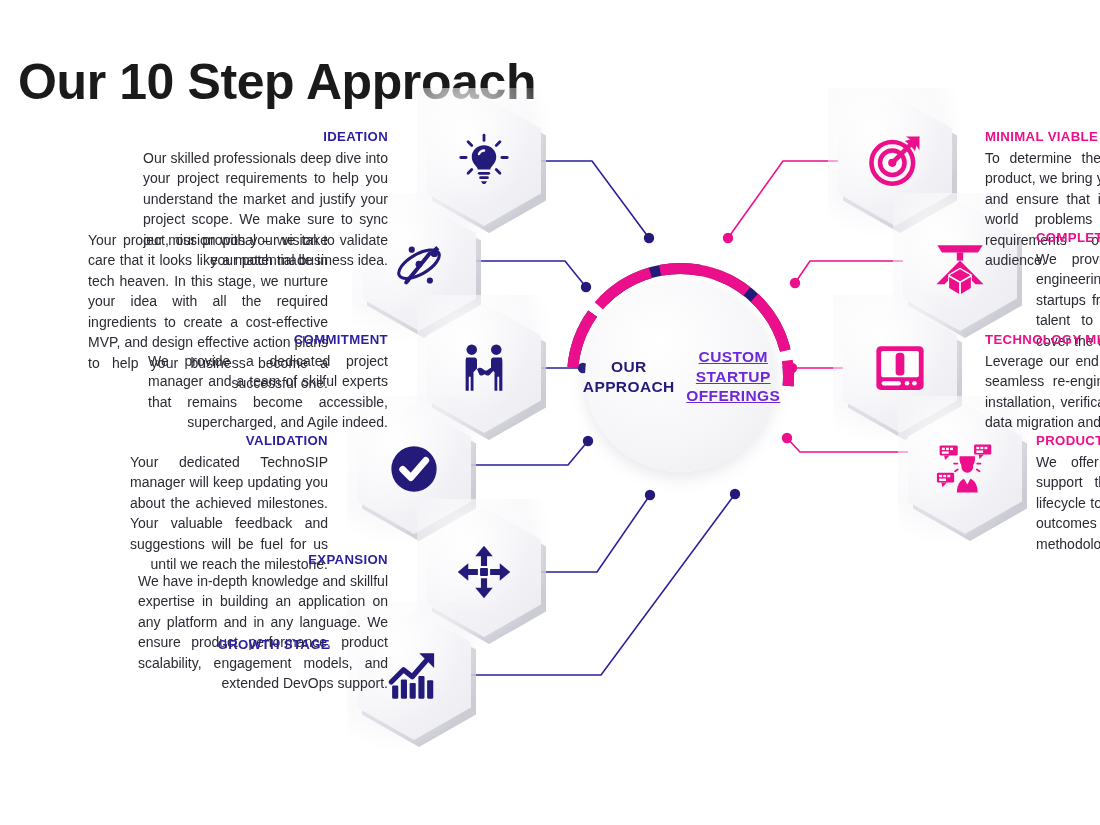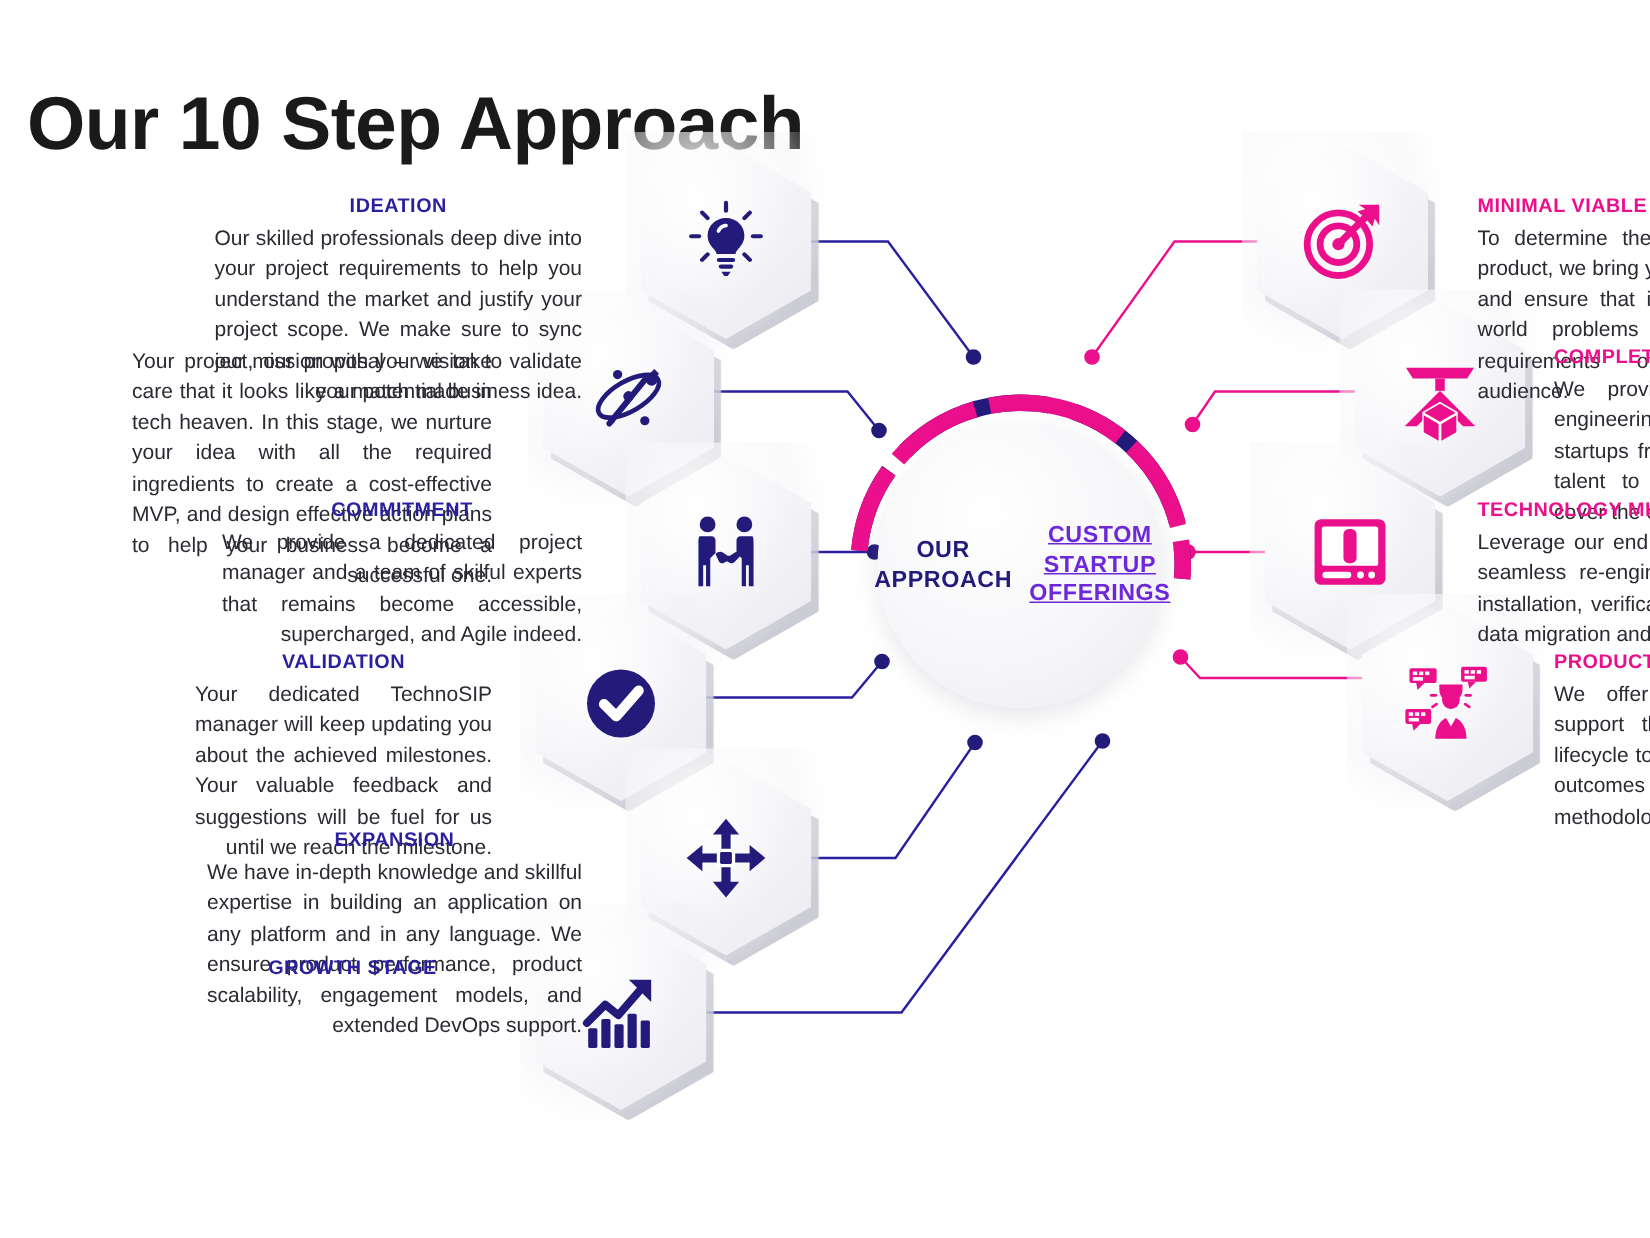--- a/index.html
+++ b/index.html
@@ -74,21 +74,21 @@
   }
   .tblock .bd{
     font-size:14px;line-height:1.46;color:#2a2a33;
     text-align:justify;text-justify:inter-word;
     margin:0;
   }
   .tblock.left{text-align:right;}
   .tblock.left .bd{text-align:justify;text-align-last:right;}
   .tblock.right{text-align:left;}
   .tblock.right .bd{text-align:justify;text-align-last:left;}
-  .tblock.left .hd{color:#2a1f9e;text-align:center;}
+  .tblock.left .hd{color:#2a1f9e;}
   .tblock.right .hd{color:#ec0f8c;}
 </style>
 </head>
 <body>
 
 <div id="stage">
 
   <div id="page-title">Our 10 Step Approach</div>
 
   <svg id="connectors" viewBox="0 0 1100 825" xmlns="http://www.w3.org/2000/svg">

